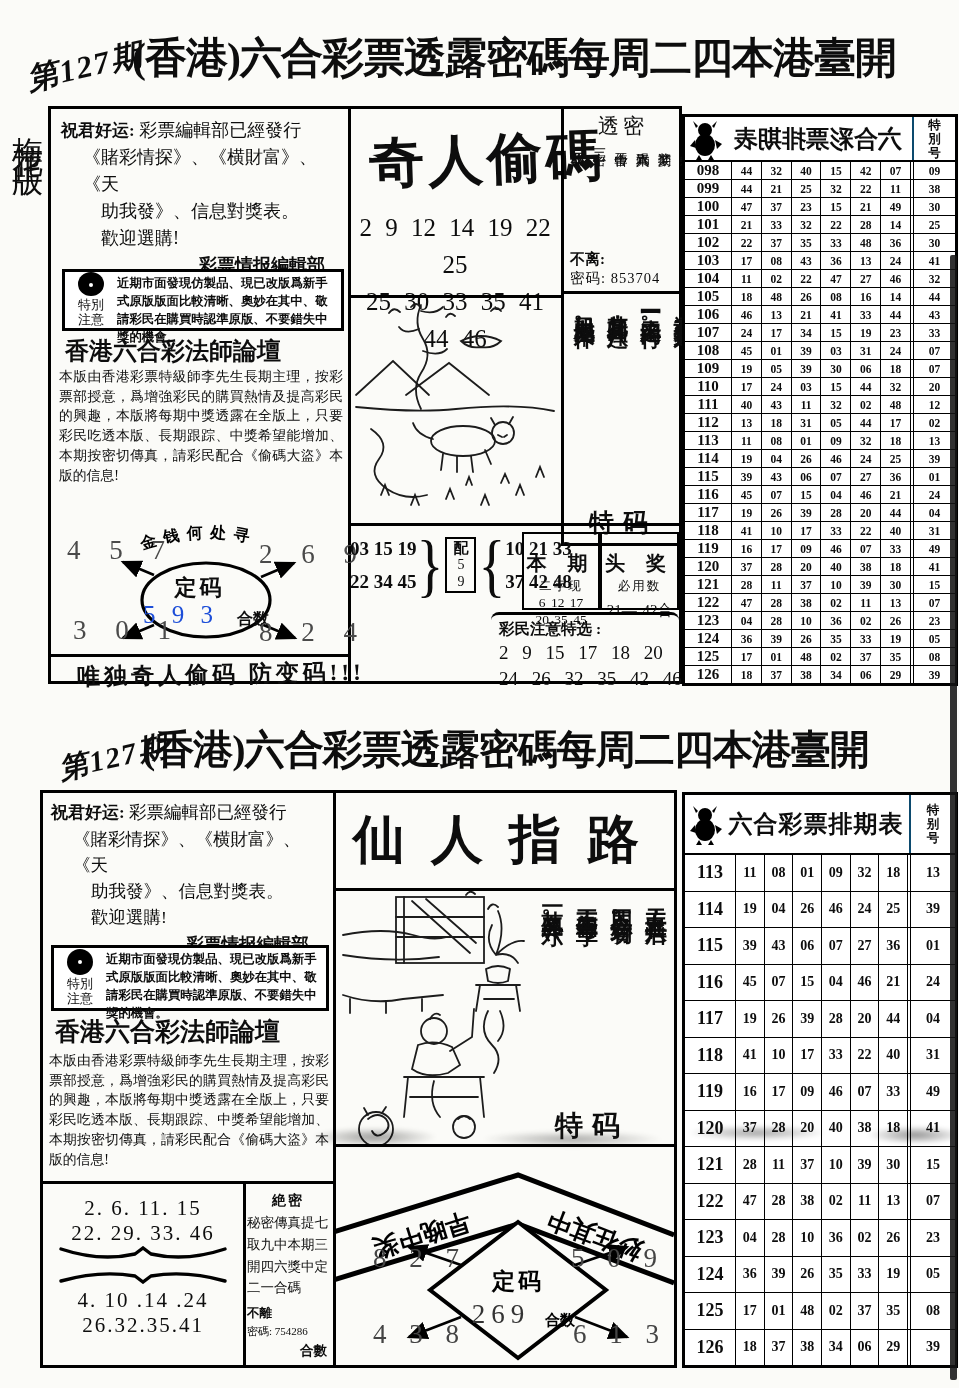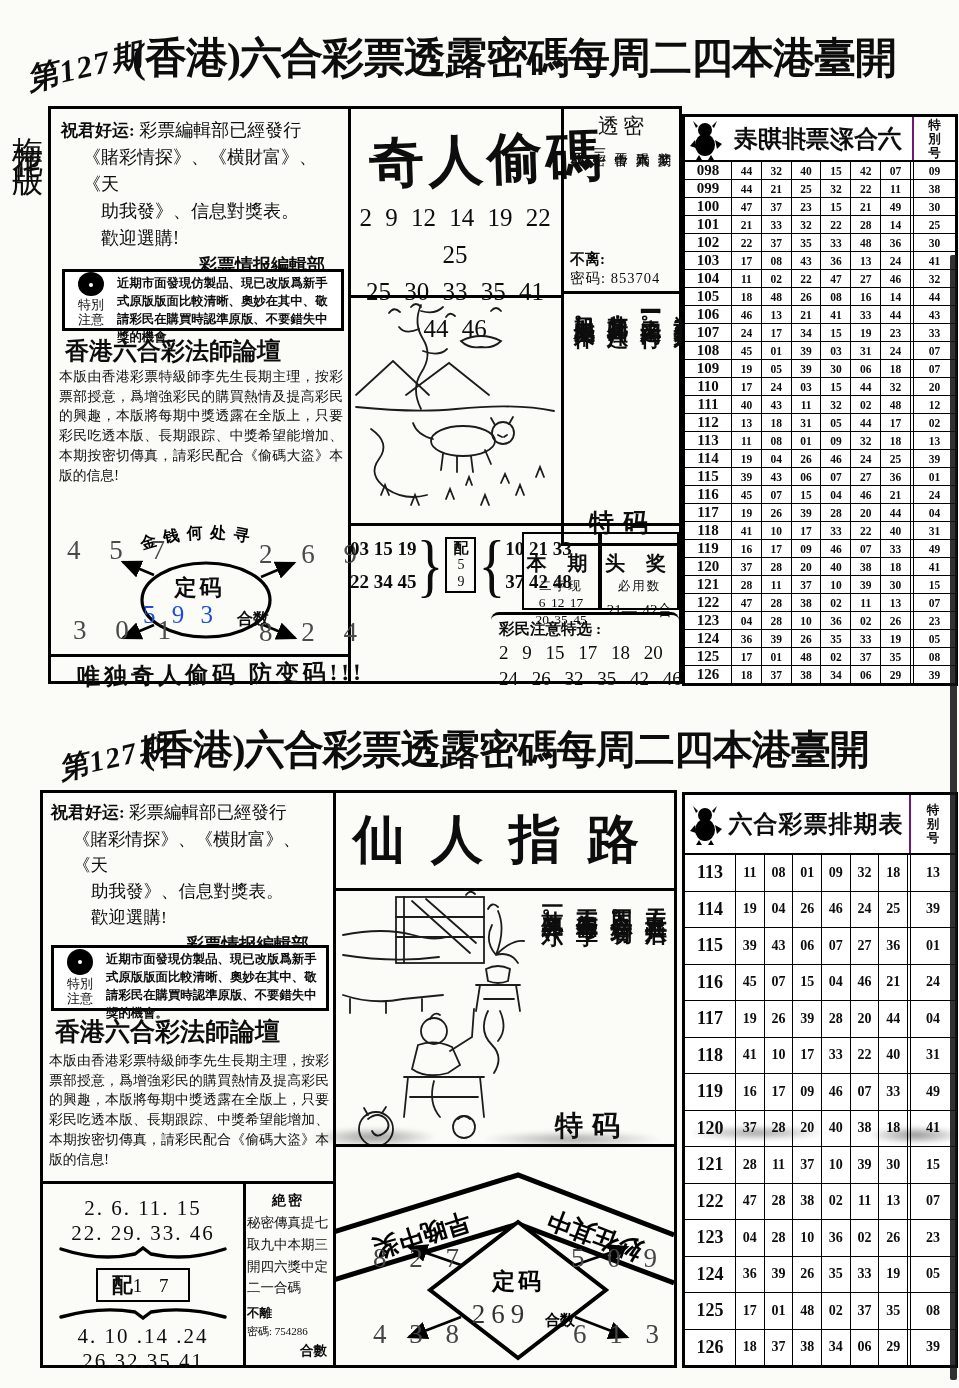--- a/index.html
+++ b/index.html
@@ -60,21 +60,21 @@
   .minibox .n{font-size:13.5px;line-height:1.25;word-spacing:2px;}
   .songma .t{font-size:15.5px;font-weight:bold;padding:4px 0 2px 6px;}
   .songma .l{font-size:15.5px;font-weight:bold;padding-left:14px;line-height:1.5;white-space:nowrap;}
   .texuan .t{font-size:15.5px;font-weight:bold;padding:4px 0 0 8px;}
   .texuan .r{font-size:19px;padding-left:8px;line-height:1.35;word-spacing:9px;white-space:nowrap;}
   
   .ltable{border:3px solid #000;display:flex;flex-direction:column;background:#fff;}
   .lt-head{display:flex;align-items:center;border-bottom:2px solid #000;}
   .lt-title{flex:1;text-align:center;font-weight:bold;white-space:nowrap;}
   .mirror{transform:scaleX(-1);}
-  .lt-spec-head{align-self:stretch;border-left:2px solid #701a75;display:flex;align-items:center;justify-content:center;font-weight:bold;}
+  .lt-spec-head{align-self:stretch;border-left:2px solid #0c4a6e;display:flex;align-items:center;justify-content:center;font-weight:bold;}
   .lt-spec-head span{display:block;width:15px;word-break:break-all;line-height:1.12;font-size:12.5px;text-align:center;}
   .lt-body{flex:1;display:flex;flex-direction:column;text-align:center;}
   .lt-row{flex:1;display:flex;align-items:stretch;}
   .lt-row + .lt-row{border-top:1px solid #000;}
   .lt-period{display:flex;align-items:center;justify-content:center;border-right:1px solid #000;font-weight:bold;}
   .lt-nums{flex:1;display:flex;}
   .lt-cell{flex:1;display:flex;align-items:center;justify-content:center;border-right:1px solid #000;font-weight:bold;}
   .lt-cell:last-child{border-right:none;}
   .lt-special{display:flex;align-items:center;justify-content:center;border-left:4px double #000;font-weight:bold;}
   .t1 .lt-head{height:46px;} .t1 .lt-title{font-size:24px;} .t1 .lt-period{width:46px;font-size:15px;}
@@ -166,21 +166,21 @@
       <div>七八中</div>
           <div>梦期奖</div>
           <div>真本六码</div>
           <div>传中三合</div>
           <div>密二中一</div>
           <div>秘取开四</div>
         </div>
       <div class="note">不离:</div>
       <div class="code">密码: 853704</div>
     </div>
-    <div class="abs qnums" style="left:300px;top:90px;width:208px;">
+    <div class="abs qnums" style="left:300px;top:100px;width:208px;">
       <div>2 9 12 14 19 22 25</div>
       <div>25 30 33 35 41 44 46</div>
     </div>
     <div class="abs hr3" style="left:297px;top:186px;width:213px;"></div>
 
     <svg class="abs" style="left:300px;top:190px;" width="208" height="222" viewBox="0 0 208 222">
       <g fill="none" stroke="#1c1c1c" stroke-width="1.8" stroke-linecap="round">
         <path d="M38 14 q5 -7 11 -1 M60 8 q5 -6 10 0 M95 18 q4 -6 9 -1 M140 12 q5 -6 10 0"></path>
         <path d="M70 6 q-8 18 2 34 q10 16 -2 34 q-10 16 0 36"></path>
         <path d="M70 12 q14 4 22 -4 M68 30 q-14 6 -20 -2 M72 52 q16 6 24 -2"></path>
@@ -696,23 +696,20 @@
       </div>
       <div class="abs forum-title" style="left:12px;top:222px;font-size:25px;">香港六合彩法師論壇</div>
       <div class="abs forum-body" style="left:6px;top:258px;width:280px;">本版由香港彩票特級師李先生長期主理，按彩票部授意，爲增強彩民的購買熱情及提高彩民的興趣，本版將每期中獎透露在全版上，只要彩民吃透本版、長期跟踪、中獎希望能增加、本期按密切傳真，請彩民配合《偷碼大盜》本版的信息!</div>
 
       <div class="abs hr3 numblk" style="left:0;top:388px;width:200px;height:181px;border-right:3px solid #000;">
         <div class="n1" style="margin-top:12px;">2. 6. 11. 15</div>
         <div class="n1">22. 29. 33. 46</div>
         <svg width="176" height="16" viewBox="0 0 176 16">
           <path d="M6,3 Q45,16 80,8 L88,2 L96,8 Q131,16 170,3" fill="none" stroke="#000" stroke-width="3.4" stroke-linecap="round"></path>
         </svg>
-        <div style="margin-top:2px;">
-          <span class="peibig"><span class="p">配</span><span class="d">1 7</span></span>
-        </div>
         <svg width="176" height="16" viewBox="0 0 176 16" style="margin-top:2px;">
           <path d="M6,13 Q45,2 80,8 L88,14 L96,8 Q131,2 170,13" fill="none" stroke="#000" stroke-width="3.4" stroke-linecap="round"></path>
         </svg>
         <div class="n1">4. 10 .14 .24</div>
         <div class="n1">26.32.35.41</div>
       </div>
       <div class="abs hr3 juemi" style="left:200px;top:388px;width:90px;height:181px;">
         <div class="tt" style="margin-top:6px;">絶密</div>
         <div style="padding-left:4px;">秘密傳真提七</div>
         <div style="padding-left:4px;">取九中本期三</div>

